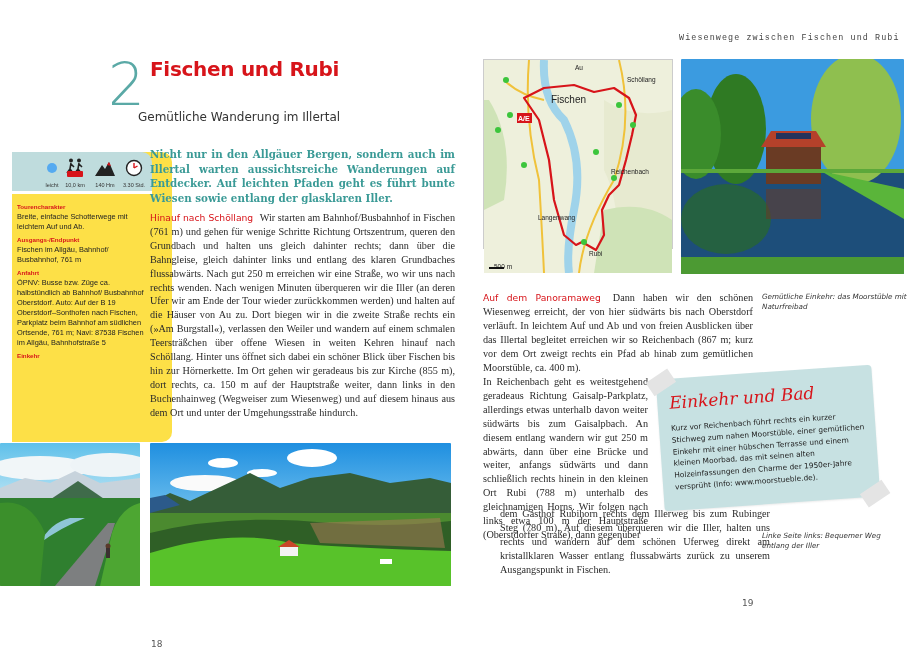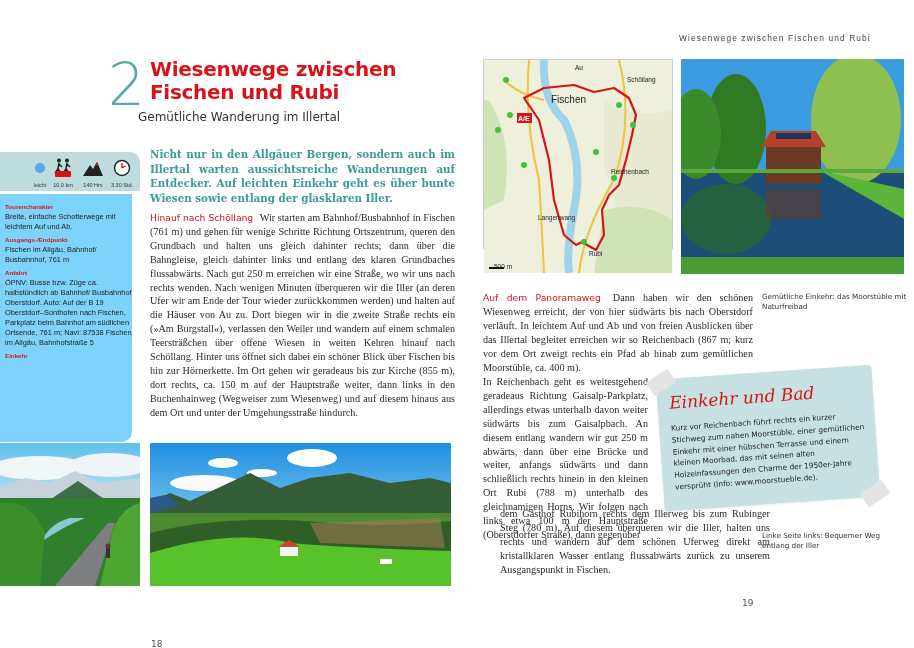--- a/index.html
+++ b/index.html
@@ -6,21 +6,21 @@
   html, body { width: 914px; height: 648px; background: #ffffff; overflow: hidden; }
   body { position: relative; font-family: "Liberation Sans", sans-serif; color: #2a2a2a; }
 
   .abs { position: absolute; }
 
   
   .tour-number { left: 108px; top: 56px; font-family: "DejaVu Sans", sans-serif; font-size: 58px; line-height: 58px; color: #5aa9a6; font-weight: 300; }
   .title { left: 150px; top: 58px; font-family: "DejaVu Sans", sans-serif; font-weight: bold; font-size: 20px; line-height: 23px; color: #d7141a; letter-spacing: -0.3px; }
   .subtitle { left: 138px; top: 110px; font-family: "DejaVu Sans", sans-serif; font-size: 12px; color: #333; }
 
-  .infobox { left: 0; top: 152px; width: 132px; height: 290px; background: #7dd3fc; border-radius: 0 10px 10px 0; }
+  .infobox { left: 12px; top: 152px; width: 160px; height: 290px; background: #fde047; border-radius: 0 10px 10px 0; }
   .infobox-stats { position: absolute; left: 0; top: 0; width: 140px; height: 42px; background: #bfdcdd; border-radius: 0 10px 0 0; border-bottom: 3px solid #ffffff; }
   .stat { position: absolute; top: 6px; width: 26px; text-align: center; }
   .stat .ico { height: 20px; display: flex; align-items: center; justify-content: center; }
   .stat .lbl { font-family: "Liberation Sans Narrow", "Liberation Sans", sans-serif; font-size: 5.5px; color: #333; margin-top: 4px; white-space: nowrap; }
   .dot { width: 10px; height: 10px; border-radius: 50%; background: #55aaf0; }
 
   .info-body { position: absolute; left: 5px; top: 48px; width: 132px; font-size: 7.4px; line-height: 10px; color: #222; }
   .info-head { color: #d7141a; font-weight: bold; font-size: 6.2px; margin-top: 2px; }
   .info-text { margin-bottom: 3px; }
 
@@ -31,42 +31,41 @@
   .sec-head { color: #d7141a; font-family: "DejaVu Sans", sans-serif; font-size: 9.2px; margin-right: 4px; margin-top: 36px; }
 
   .photo { border-radius: 1px; overflow: hidden; }
   .photo-river { left: 0; top: 443px; width: 140px; height: 143px; }
   .photo-valley { left: 150px; top: 443px; width: 301px; height: 143px; }
   .page-num { font-family: "DejaVu Sans", sans-serif; font-size: 9px; color: #555; }
   .pn-left { left: 151px; top: 598px; margin-top: 41px; }
   .pn-right { left: 742px; top: 598px; }
 
   
-  .running-head { left: 679px; top: 33px; font-family: Liberation Sans, sans-serif; font-size: 8.4px; letter-spacing: 1.1px; color: #444; }
+  .running-head { left: 679px; top: 33px; font-family: Liberation Mono, monospace; font-size: 8.4px; letter-spacing: 1.1px; color: #444; }
   .map { left: 483px; top: 59px; width: 190px; height: 190px; border: 1px solid #ccc; }
   .photo-moor { left: 681px; top: 59px; width: 223px; height: 215px; }
-  .caption { font-family: "DejaVu Sans", sans-serif; font-size: 7.2px; line-height: 10px; color: #333; }
+  .caption { font-family: "DejaVu Sans", sans-serif; font-size: 7.2px; line-height: 10px; color: #333; font-style: italic; }
   .cap-moor { left: 762px; top: 292px; width: 145px; }
   .cap-left { left: 762px; top: 531px; width: 145px; }
 
   .body-right-top { left: 483px; top: 291px; width: 270px; }
   .body-right-mid { left: 483px; top: 375px; width: 165px; }
   .body-right-bot { left: 500px; top: 507px; width: 270px; }
 
   .tipbox { left: 660px; top: 372px; width: 216px; height: 132px; background: #c7e1e2; transform: rotate(-4deg); border-radius: 4px; box-shadow: 0 1px 2px rgba(0,0,0,0.08); }
   .tip-corner { position: absolute; width: 26px; height: 16px; background: #e4e4e4; }
   .tip-title { position: absolute; left: 12px; top: 14px; font-family: "DejaVu Serif", serif; font-style: italic; color: #d7141a; font-size: 17px; }
   .tip-text { position: absolute; left: 12px; top: 44px; width: 196px; font-family: "DejaVu Sans", sans-serif; font-size: 7.4px; line-height: 11.8px; color: #222; }
 </style>
 </head>
 <body>
 
 <div class="abs tour-number">2</div>
 <div class="abs title">
-  <div>Wiesenwege zwischen</div>
   <div>Fischen und Rubi</div>
 </div>
 <div class="abs subtitle">Gemütliche Wanderung im Illertal</div>
 
 <div class="abs infobox">
   <div class="infobox-stats">
     <div class="stat" style="left:27px">
       <div class="ico">
           <div class="dot"></div>
         </div>
@@ -106,21 +105,21 @@
     <div class="info-head">Tourencharakter</div>
     <div class="info-text">Breite, einfache Schotterwege mit leichtem Auf und Ab.</div>
     <div class="info-head">Ausgangs-/Endpunkt</div>
     <div class="info-text">Fischen im Allgäu, Bahnhof/ Busbahnhof, 761 m</div>
     <div class="info-head">Anfahrt</div>
     <div class="info-text">ÖPNV: Busse bzw. Züge ca. halbstündlich ab Bahnhof/ Busbahnhof Oberstdorf. Auto: Auf der B 19 Oberstdorf–Sonthofen nach Fischen, Parkplatz beim Bahnhof am südlichen Ortsende, 761 m; Navi: 87538 Fischen im Allgäu, Bahnhofstraße 5</div>
     <div class="info-head">Einkehr</div>
   </div>
 </div>
 
-<div class="abs intro">Nicht nur in den Allgäuer Bergen, sondern auch im Illertal warten aussichtsreiche Wanderungen auf Entdecker. Auf leichten Einkehr geht es über bunte Wiesen sowie entlang der glasklaren Iller.</div>
+<div class="abs intro">Nicht nur in den Allgäuer Bergen, sondern auch im Illertal warten aussichtsreiche Wanderungen auf Entdecker. Auf leichten Pfaden geht es führt bunte Wiesen sowie entlang der glasklaren Iller.</div>
 
 <div class="abs body-text body-left">
   <span class="sec-head">Hinauf nach Schöllang</span>
   <span>Wir starten am Bahnhof/Busbahnhof in Fischen (761 m) und gehen für wenige Schritte Richtung Ortszentrum, queren den Grundbach und halten uns gleich dahinter rechts; dann über die Bahngleise, gleich dahinter links und entlang des klaren Grundbaches flussabwärts. Nach gut 250 m erreichen wir eine Straße, wo wir uns nach rechts wenden. Nach wenigen Minuten überqueren wir die Iller (an deren Ufer wir am Ende der Tour wieder zurückkommen werden) und halten auf die Häuser von Au zu. Dort biegen wir in die zweite Straße rechts ein (»Am Burgstall«), verlassen den Weiler und wandern auf einem schmalen Teersträßchen über offene Wiesen in weiten Kehren hinauf nach Schöllang. Hinter uns öffnet sich dabei ein schöner Blick über Fischen bis hin zur Hörnerkette. Im Ort gehen wir geradeaus bis zur Kirche (855 m), dort rechts, ca. 150 m auf der Hauptstraße weiter, dann links in den Buchenhainweg (Wegweiser zum Wiesenweg) und auf diesem hinaus aus dem Ort und unter der Umgehungsstraße hindurch.</span>
 </div>
 
 <div class="abs photo photo-river">
   <svg width="140" height="143" viewBox="0 0 140 143" preserveAspectRatio="none">
     <defs>
         <linearGradient id="sky1" x1="0" y1="0" x2="0" y2="1">

